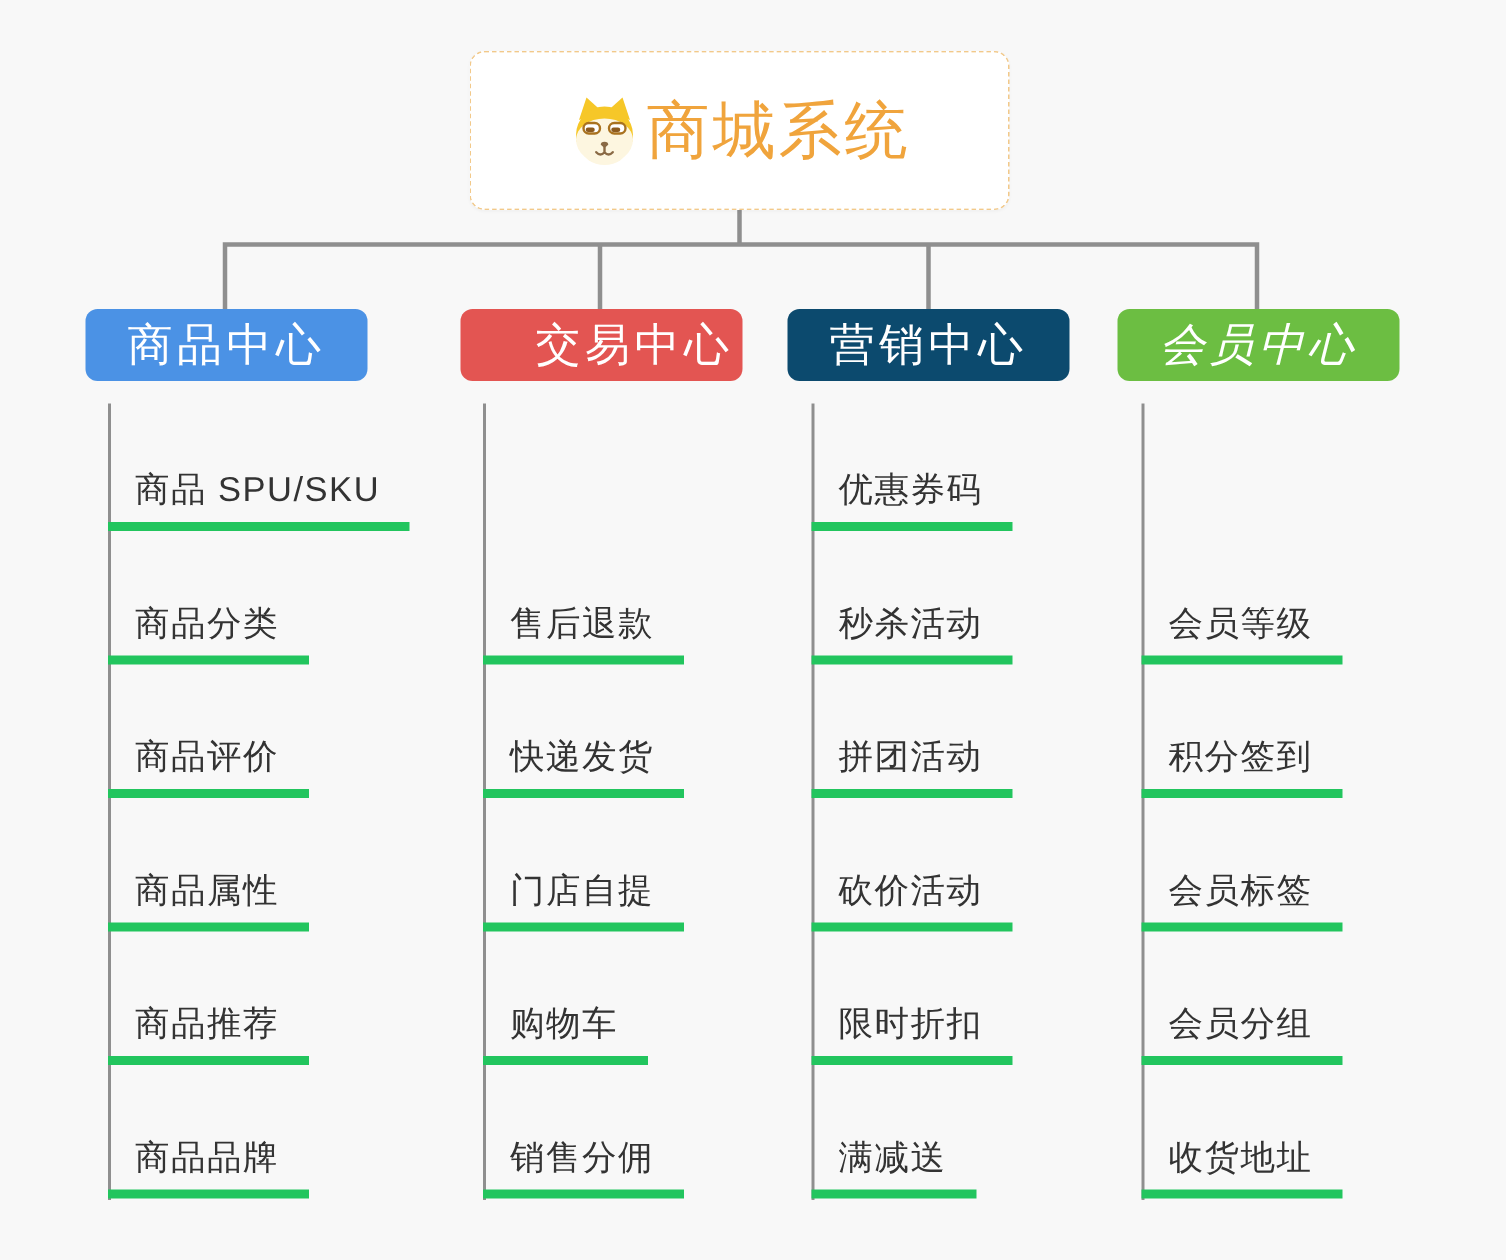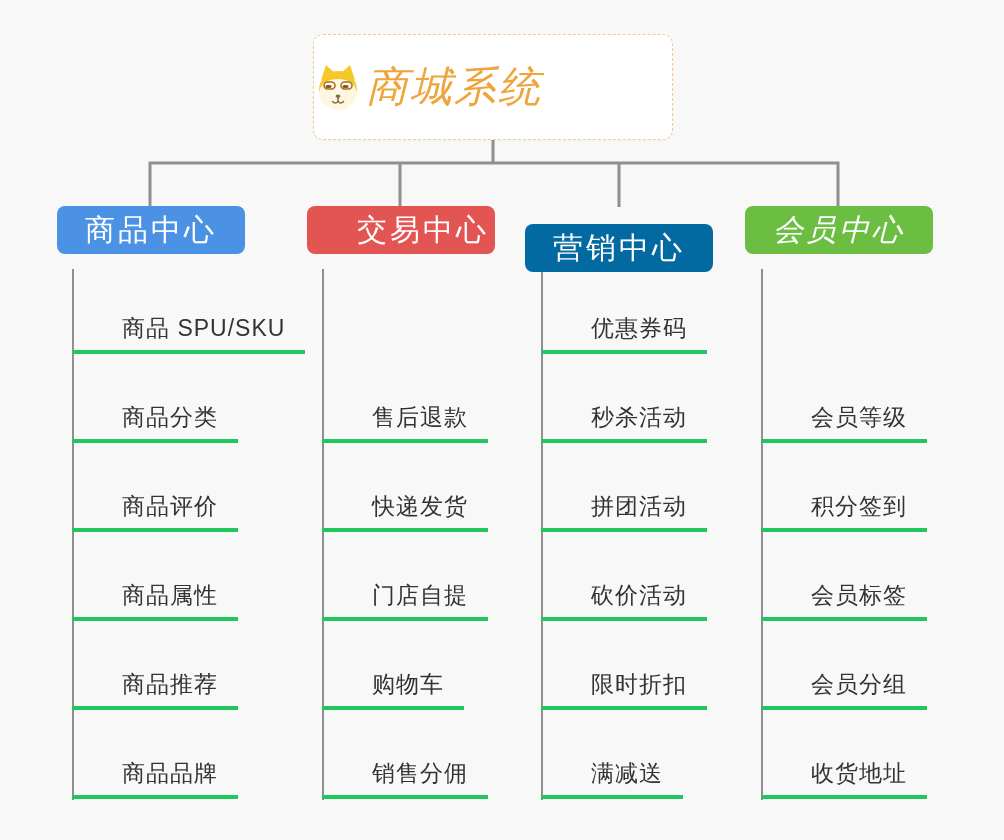--- a/index.html
+++ b/index.html
@@ -13,24 +13,23 @@
   .canvas { position: absolute; inset: 0; width: 1004px; height: 840px; }
   svg.connectors { position: absolute; left: 0; top: 0; pointer-events: none; }
 
   
   .root-node {
     position: absolute;
     left: 313px; top: 34px; width: 360px; height: 106px;
     background: #FFFFFF;
     border: 1px dashed #F2C98A;
     border-radius: 10px;
-    display: flex; align-items: center; 
+    display: flex; align-items: center; justify-content: center;
     gap: 4px;
     box-shadow: 0 1px 2px rgba(0,0,0,0.03);
-    font-style: italic;
   }
   .root-title {
     font-size: 42px;
     letter-spacing: 2px;
     color: #F0A43C;
     font-weight: 500;
     white-space: nowrap;
   }
   .dog-icon { width: 48px; height: 48px; flex: 0 0 auto; }
 
@@ -52,22 +51,22 @@
   .branch-3 { left: 525px; background: #EDAA3A; }
   .branch-4 { left: 745px; background: #6CBE42; }
 
   
   .leaf {
     position: absolute;
     height: 38px;
     display: flex;
     align-items: flex-end;
     white-space: nowrap;
-    padding: 0 20px 6px 50px;
-    border-bottom: 4px solid #22c55e;
+    padding: 0 20px 6px 18px;
+    border-bottom: 6px solid #22c55e;
     font-size: 23px;
     letter-spacing: 1px;
     color: #333333;
     cursor: default;
   }
   .col-1 { left: 72px; }
   .col-2 { left: 322px; }
   .col-3 { left: 541px; }
   .col-4 { left: 761px; }
   .row-0 { top: 316px; }
@@ -113,21 +112,21 @@
     </svg>
     <span class="root-title">商城系统</span>
   </div>
 
   <div class="branch-node branch-1" style="background: rgb(75, 146, 229);">
     <span>商品中心</span>
   </div>
   <div class="branch-node branch-2" style="background: rgb(227, 85, 82); padding-left: 44px;">
     <span>交易中心</span>
   </div>
-  <div class="branch-node branch-3" style="background: #0369a1; margin-top: 18px;">
+  <div class="branch-node branch-3" style="background: #0c4a6e;">
     <span>营销中心</span>
   </div>
   <div class="branch-node branch-4" style="background: rgb(108, 190, 66); font-style: italic;">
     <span>会员中心</span>
   </div>
 
   <div class="leaf col-1 row-0">商品 SPU/SKU</div>
   <div class="leaf col-1 row-1">商品分类</div>
   <div class="leaf col-1 row-2">商品评价</div>
   <div class="leaf col-1 row-3">商品属性</div>

